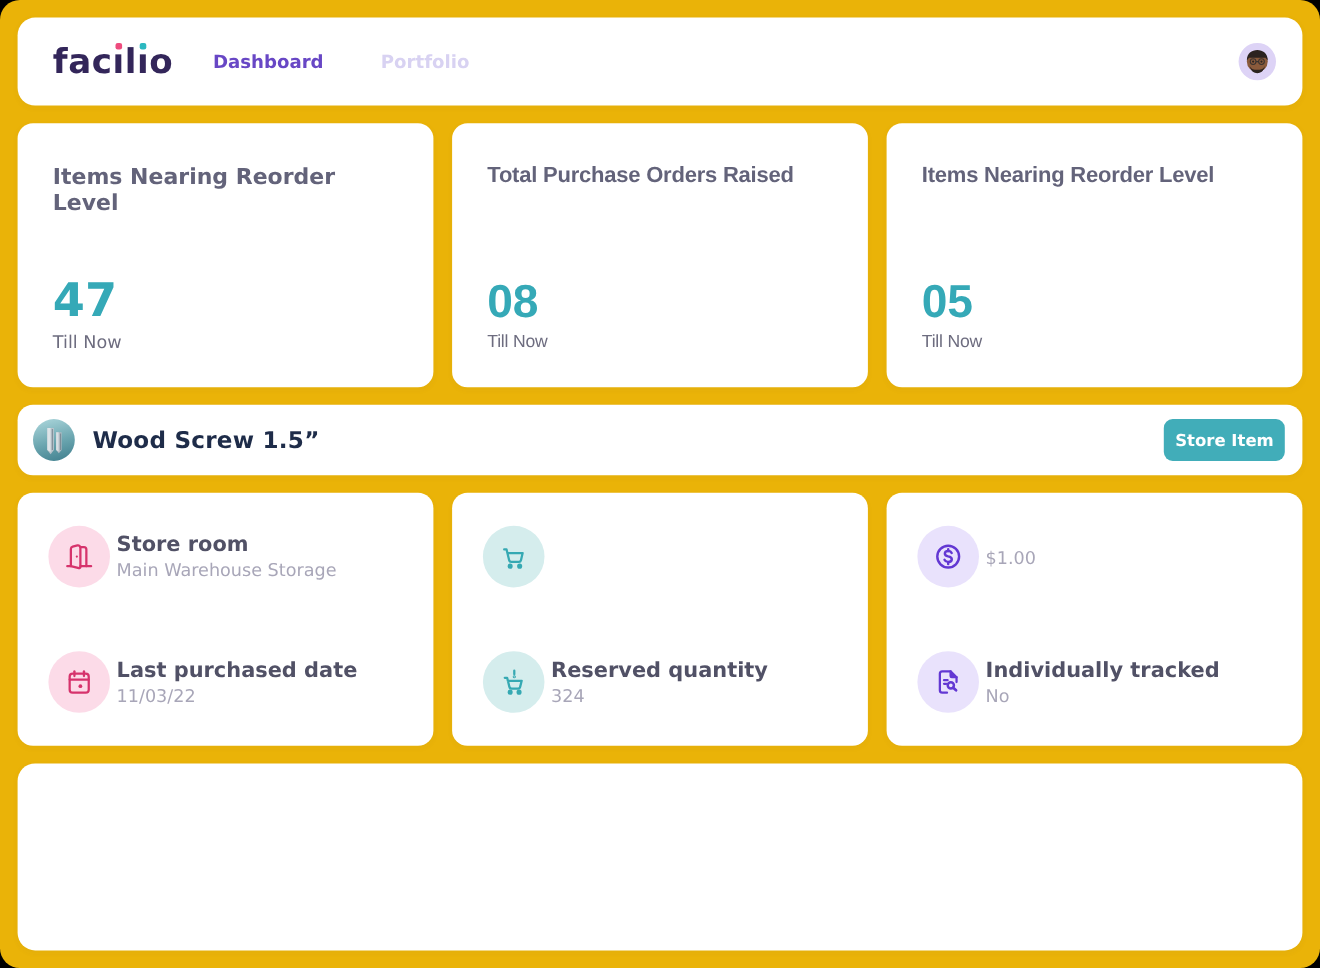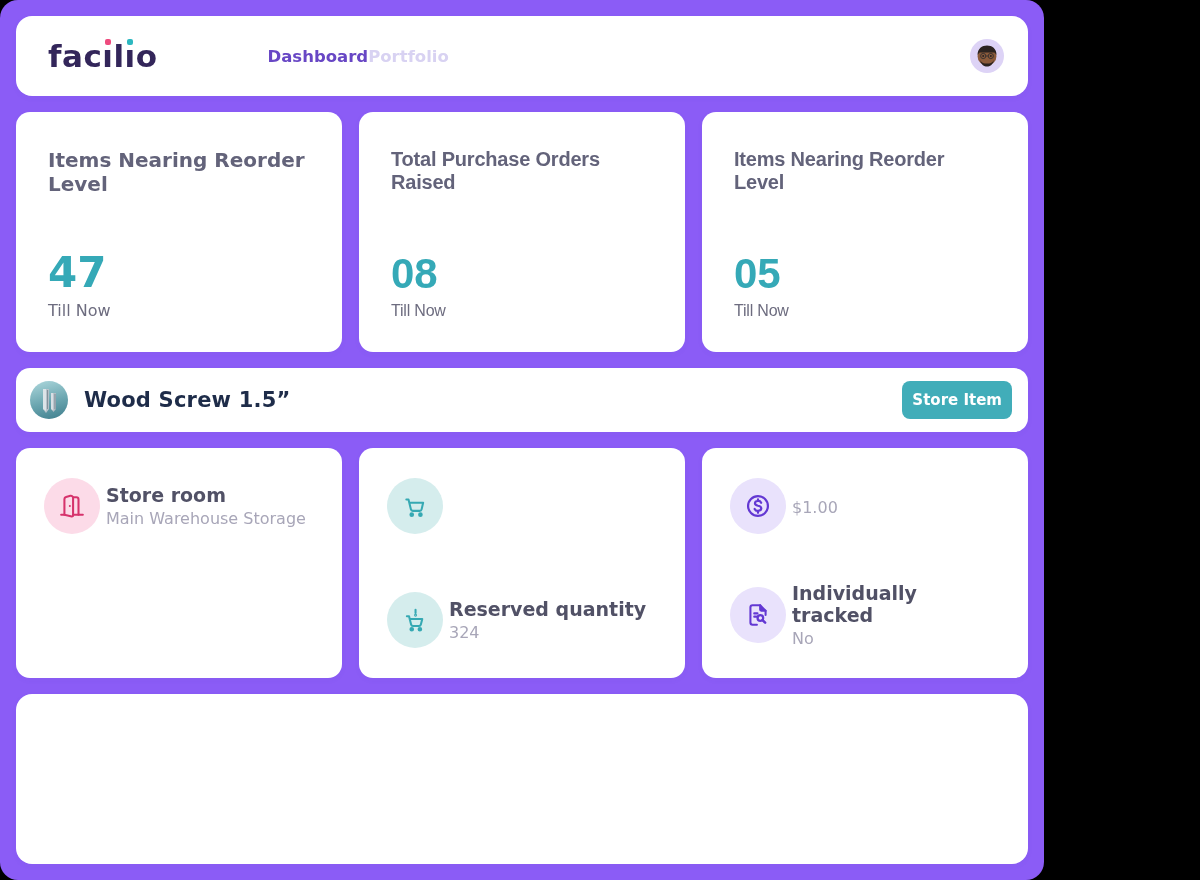--- a/index.html
+++ b/index.html
@@ -1,19 +1,19 @@
 <!DOCTYPE html>
 <html><head>
 <meta charset="utf-8">
 <style>
   * { margin:0; padding:0; box-sizing:border-box; }
   html,body { width:1200px; height:880px; background:#000; font-family:"DejaVu Sans", sans-serif; }
 
   .page {
-    width:1044px; height:880px; background:#8b5cf6; border-radius:18px;
+    width:1200px; height:880px; background:#eab308; border-radius:18px;
     padding:16px; display:flex; flex-direction:column; gap:16px; overflow:hidden;
   }
 
   
   .topbar {
     flex:none; height:80px; background:#fff; border-radius:16px;
     display:flex; align-items:center; padding:0 24px 0 32px;
     box-shadow:0 2px 6px rgba(80,70,140,0.04);
   }
   .logo {
@@ -21,21 +21,21 @@
     display:flex; align-items:baseline; cursor:pointer;
   }
   .logo .iwrap { position:relative; display:inline-block; }
   .logo .tittle {
     position:absolute; left:50%; transform:translateX(-50%); top:1px;
     width:6px; height:6px; border-radius:2px;
   }
   .logo .tittle.pink { background:#ee4b7e; }
   .logo .tittle.teal { background:#2cb8c0; }
 
-  .nav { display:flex; margin-left:110px; }
+  .nav { display:flex; gap:52px; margin-left:36px; }
   .nav-link { font-size:16.5px; font-weight:700; cursor:pointer; text-decoration:none; }
   .nav-link.active { color:#6847c5; }
   .nav-link.inactive { color:#d8d2f2; }
 
   .avatar {
     margin-left:auto; width:34px; height:34px; border-radius:50%;
     background:#ddd3f6; display:flex; align-items:center; justify-content:center;
     cursor:pointer; overflow:hidden;
   }
 
@@ -168,20 +168,35 @@
               <path d="M13 20h9"></path>
             <path d="M10 12v.01"></path>
             <path d="M13 4.56v16.16a1 1 0 0 1-1.24.97L5 20V5.56a2 2 0 0 1 1.51-1.94l4-1A2 2 0 0 1 13 4.56Z"></path>
           </svg>
         </div>
         <div>
           <div class="detail-label">Store room</div>
           <div class="detail-value">Main Warehouse Storage</div>
         </div>
       </div>
+      <div class="detail-row">
+        <div class="icon-circle pink">
+          <svg width="26" height="26" viewBox="0 0 24 24" fill="none" stroke="currentColor" stroke-width="1.9" stroke-linecap="round" stroke-linejoin="round">
+            <rect x="4" y="5" width="16" height="16" rx="2.5"></rect>
+            <path d="M8 3v4"></path>
+              <path d="M16 3v4"></path>
+              <path d="M4 10h16"></path>
+            <circle cx="13" cy="15.5" r="1.6" fill="currentColor" stroke="none"></circle>
+          </svg>
+        </div>
+        <div>
+          <div class="detail-label">Last purchased date</div>
+          <div class="detail-value">11/03/22</div>
+        </div>
+      </div>
     </div>
 
     <div class="detail-card">
       <div class="detail-row">
         <div class="icon-circle teal">
           <svg width="26" height="26" viewBox="0 0 24 24" fill="none" stroke="currentColor" stroke-width="1.9" stroke-linecap="round" stroke-linejoin="round">
             <circle cx="9" cy="20" r="1.2" fill="currentColor"></circle>
             <circle cx="17" cy="20" r="1.2" fill="currentColor"></circle>
             <path d="M4 6h2l2.2 9.1a1.8 1.8 0 0 0 1.8 1.4h6.3a1.8 1.8 0 0 0 1.8-1.4L19.5 9H7"></path>
           </svg>

